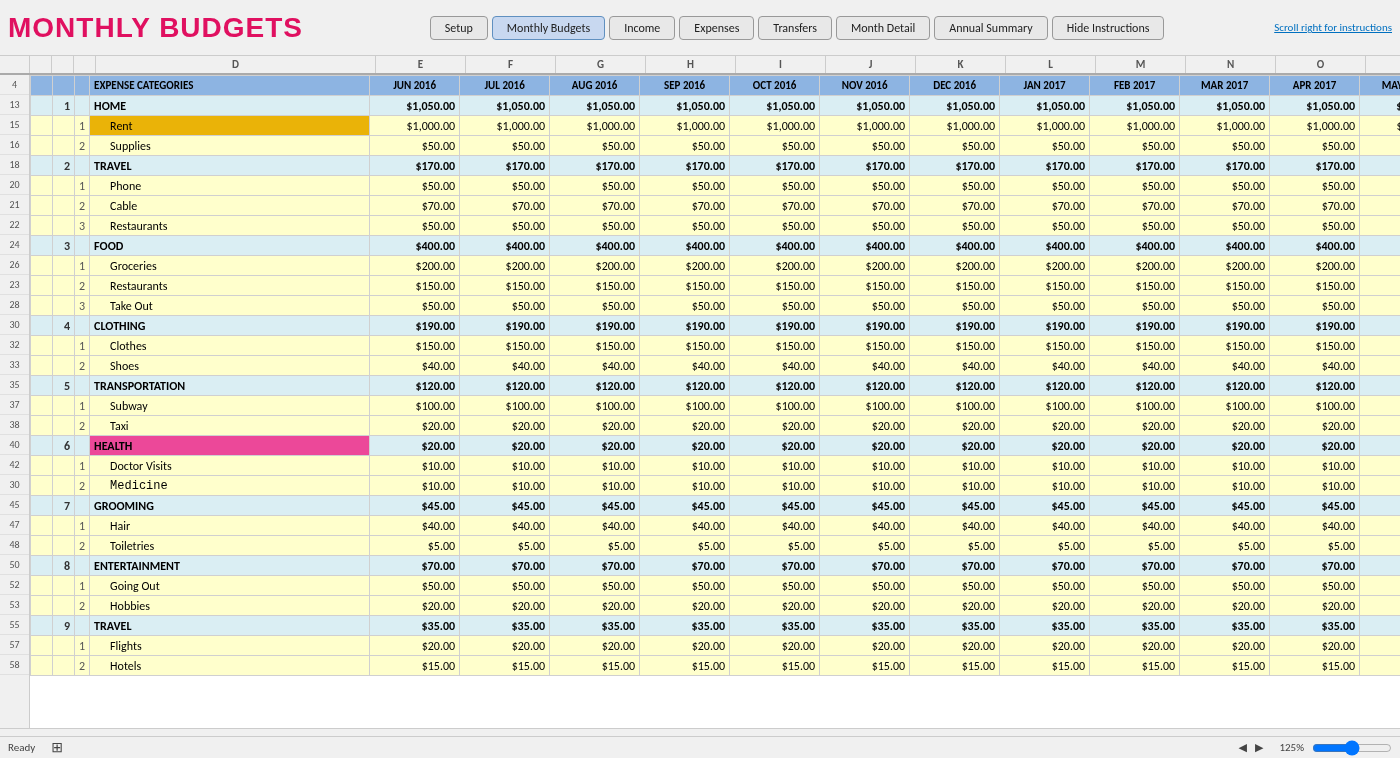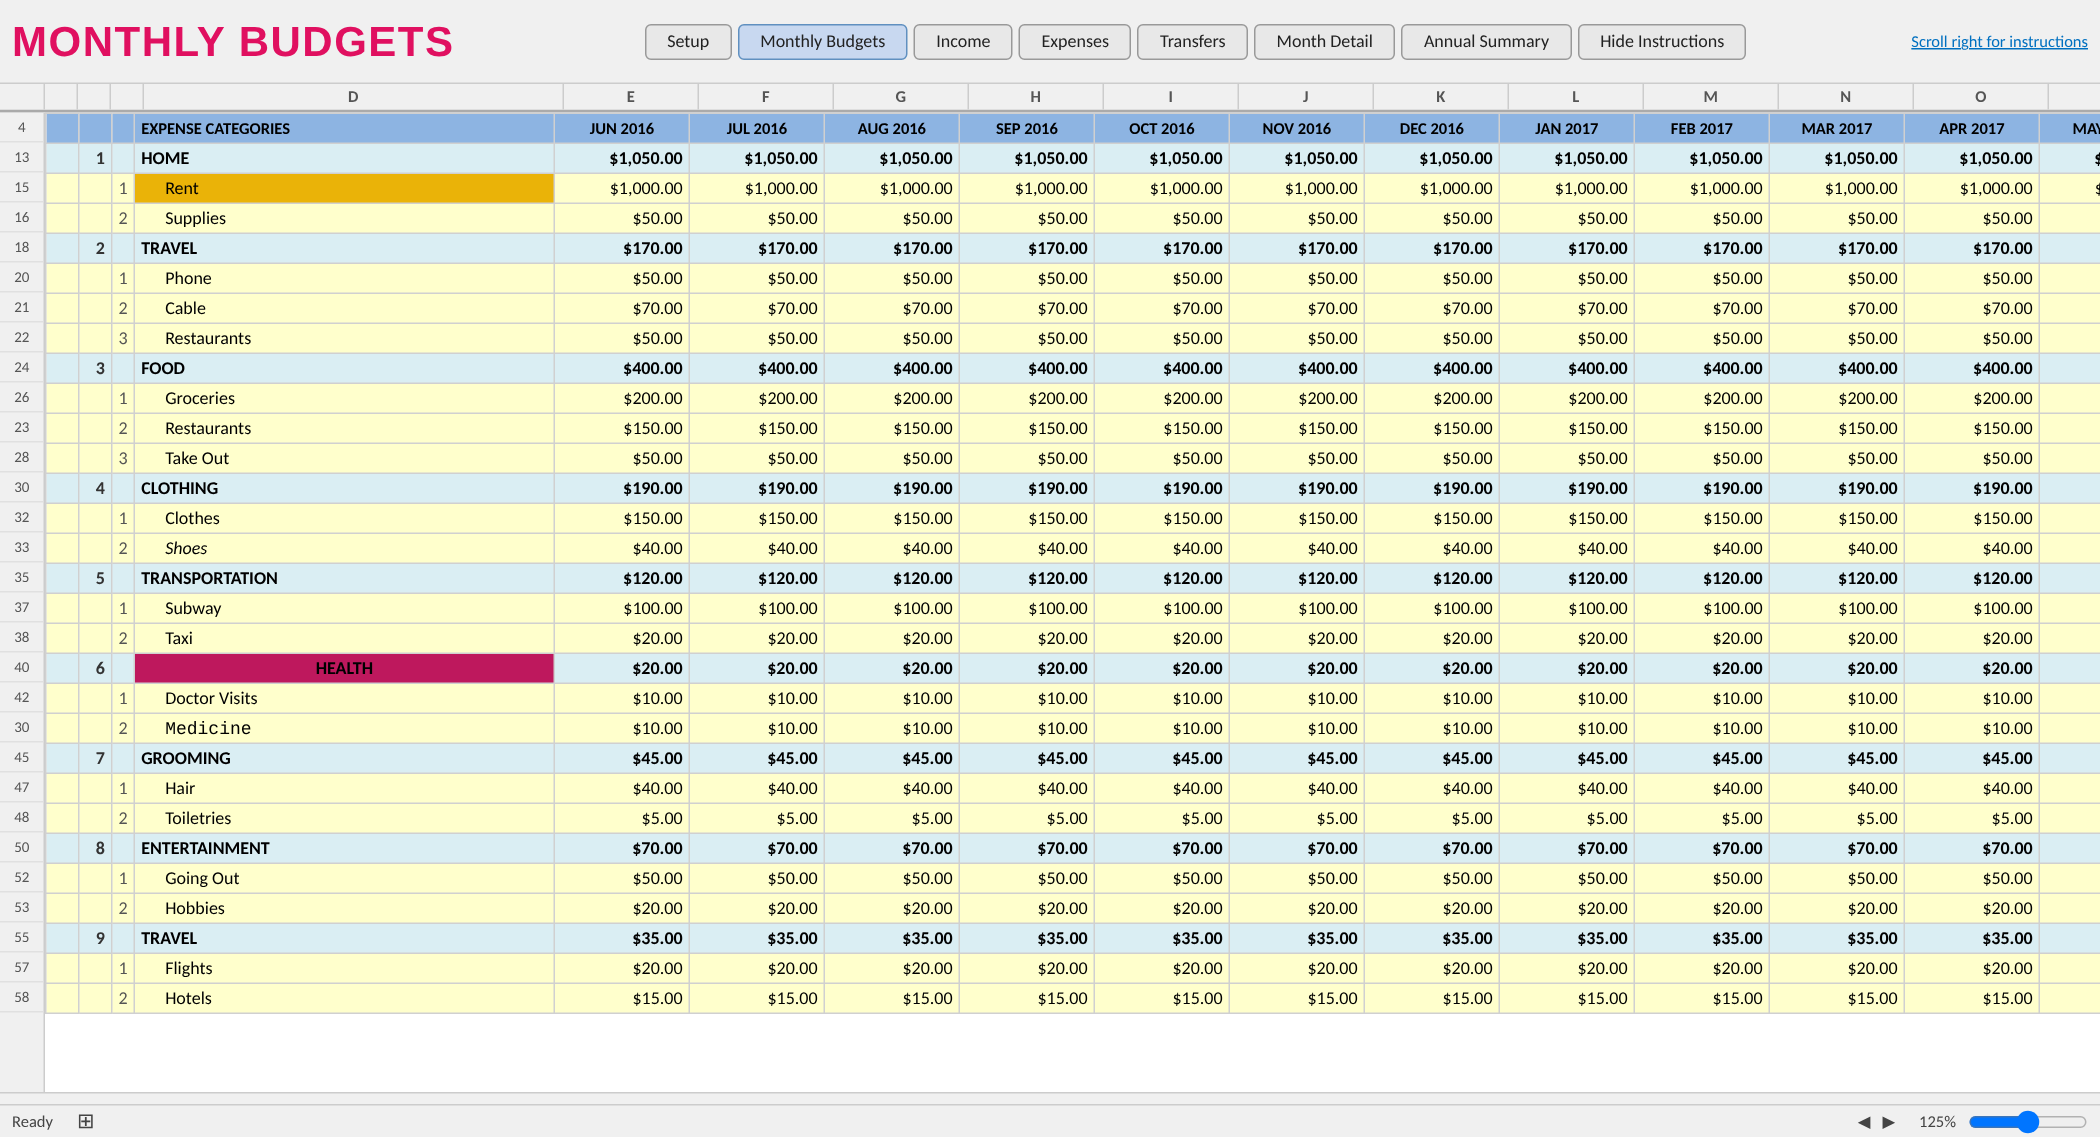--- a/index.html
+++ b/index.html
@@ -404,21 +404,21 @@
               <td class="money-col" style="text-align: right; background: rgb(255, 255, 204);">$150.00</td>
               <td class="money-col" style="text-align: right; background: rgb(255, 255, 204);">$150.00</td>
               <td class="money-col" style="text-align: right; background: rgb(255, 255, 204);">$150.00</td>
               <td class="money-col" style="text-align: right; background: rgb(255, 255, 204);">$150.00</td>
               <td class="money-col" style="text-align: right; background: rgb(255, 255, 204);">$150.00</td>
             </tr>
             <tr class="sub-cat">
               <td class="col-num-a" style="background: rgb(255, 255, 204);"></td>
               <td class="col-num-b" style="background: rgb(255, 255, 204);"></td>
               <td style="width: 22px; background: rgb(255, 255, 204); text-align: right; color: rgb(85, 85, 85);">2</td>
-              <td class="row-label" style="background: rgb(255, 255, 204); padding-left: 20px; font-style: italic;">Shoes</td>
+              <td class="row-label" style="background: rgb(255, 255, 204); padding-left: 20px;">Shoes</td>
               <td class="money-col" style="text-align: right; background: rgb(255, 255, 204);">$40.00</td>
               <td class="money-col" style="text-align: right; background: rgb(255, 255, 204);">$40.00</td>
               <td class="money-col" style="text-align: right; background: rgb(255, 255, 204);">$40.00</td>
               <td class="money-col" style="text-align: right; background: rgb(255, 255, 204);">$40.00</td>
               <td class="money-col" style="text-align: right; background: rgb(255, 255, 204);">$40.00</td>
               <td class="money-col" style="text-align: right; background: rgb(255, 255, 204);">$40.00</td>
               <td class="money-col" style="text-align: right; background: rgb(255, 255, 204);">$40.00</td>
               <td class="money-col" style="text-align: right; background: rgb(255, 255, 204);">$40.00</td>
               <td class="money-col" style="text-align: right; background: rgb(255, 255, 204);">$40.00</td>
               <td class="money-col" style="text-align: right; background: rgb(255, 255, 204);">$40.00</td>
@@ -476,21 +476,21 @@
               <td class="money-col" style="text-align: right; background: rgb(255, 255, 204);">$20.00</td>
               <td class="money-col" style="text-align: right; background: rgb(255, 255, 204);">$20.00</td>
               <td class="money-col" style="text-align: right; background: rgb(255, 255, 204);">$20.00</td>
               <td class="money-col" style="text-align: right; background: rgb(255, 255, 204);">$20.00</td>
               <td class="money-col" style="text-align: right; background: rgb(255, 255, 204);">$20.00</td>
             </tr>
             <tr class="main-cat">
               <td class="col-num-a" style="background: rgb(218, 238, 243);"></td>
               <td class="col-num-b" style="background: rgb(218, 238, 243); text-align: right; color: rgb(51, 51, 51);">6</td>
               <td style="width: 22px; background: rgb(218, 238, 243);"></td>
-              <td class="row-label" style="background: #be185d; font-weight: bold; padding-left: 4px; text-align: center;">HEALTH</td>
+              <td class="row-label" style="background: #ec4899; font-weight: bold; padding-left: 4px;">HEALTH</td>
               <td class="money-col" style="text-align: right; font-weight: bold; background: rgb(218, 238, 243);">$20.00</td>
               <td class="money-col" style="text-align: right; font-weight: bold; background: rgb(218, 238, 243);">$20.00</td>
               <td class="money-col" style="text-align: right; font-weight: bold; background: rgb(218, 238, 243);">$20.00</td>
               <td class="money-col" style="text-align: right; font-weight: bold; background: rgb(218, 238, 243);">$20.00</td>
               <td class="money-col" style="text-align: right; font-weight: bold; background: rgb(218, 238, 243);">$20.00</td>
               <td class="money-col" style="text-align: right; font-weight: bold; background: rgb(218, 238, 243);">$20.00</td>
               <td class="money-col" style="text-align: right; font-weight: bold; background: rgb(218, 238, 243);">$20.00</td>
               <td class="money-col" style="text-align: right; font-weight: bold; background: rgb(218, 238, 243);">$20.00</td>
               <td class="money-col" style="text-align: right; font-weight: bold; background: rgb(218, 238, 243);">$20.00</td>
               <td class="money-col" style="text-align: right; font-weight: bold; background: rgb(218, 238, 243);">$20.00</td>

